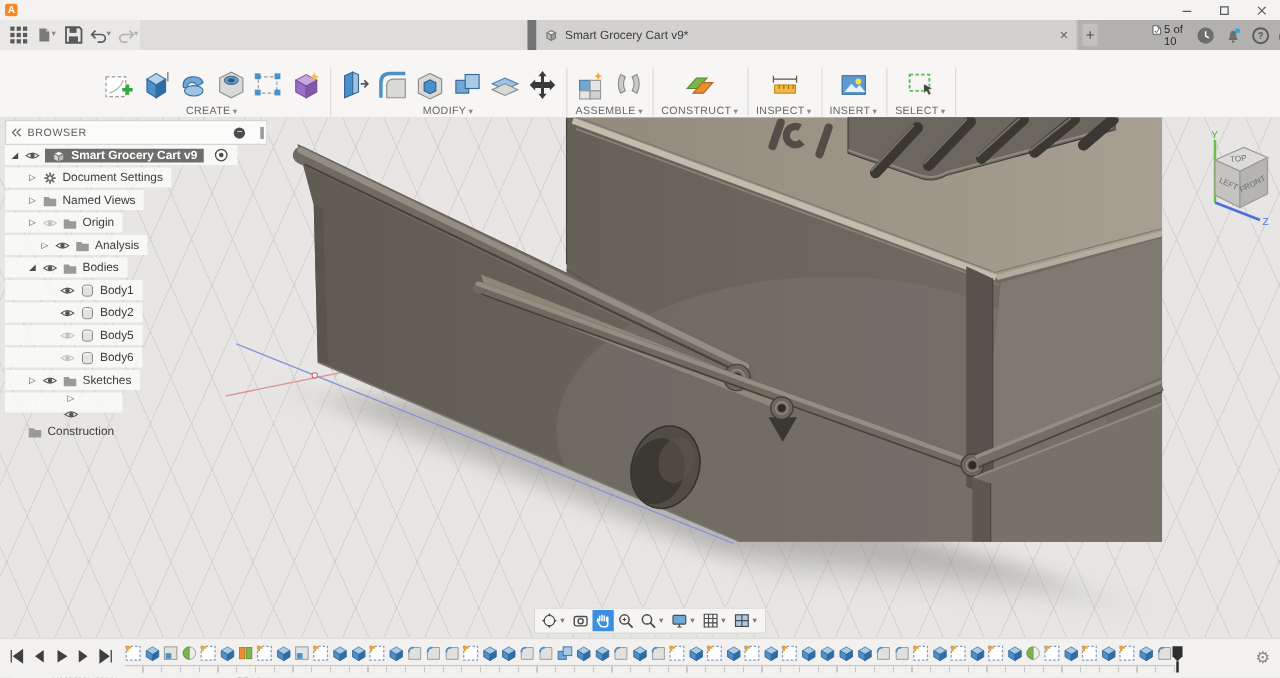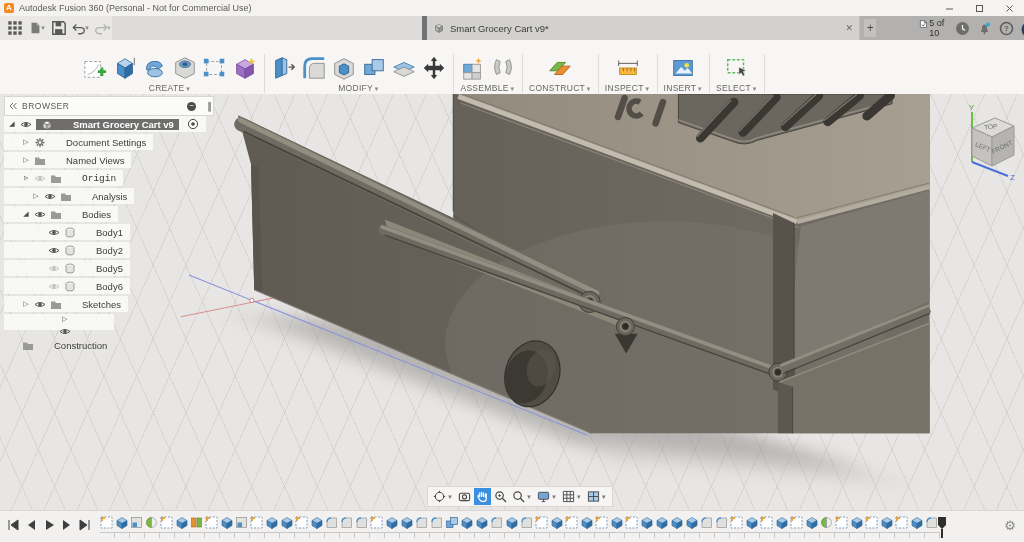--- a/index.html
+++ b/index.html
@@ -16,21 +16,21 @@
             color:#fff;font-size:8px;font-weight:bold;text-align:center;line-height:10px;}
   #win-controls{margin-left:auto;display:flex;}
   .winbtn{width:30px;height:15px;display:flex;align-items:center;justify-content:center;color:#5a5a5a;}
 
   
   #appbar{left:0;top:16px;width:1024px;height:24px;background:#e9e8e6;display:flex;align-items:center;}
   #appbar-left{display:flex;align-items:center;gap:4px;padding-left:6px;width:112px;}
   .abicon{width:18px;height:18px;display:flex;align-items:center;justify-content:center;}
   .caret{font-size:6px;color:#8a8a8a;margin-left:-2px;}
   #tabstrip{flex:1;height:24px;background:#dddcda;display:flex;align-items:stretch;}
-  #doctab{margin-left:310px;width:420px;background:#d2d1cf;border-left:5px solid #737373;border-right:1px solid #bdbcba;
+  #doctab{margin-left:310px;width:420px;background:#d2d1cf;border-left:7px solid #737373;border-right:1px solid #bdbcba;
           display:flex;align-items:center;font-size:9.5px;color:#3c3c3c;padding:0 6px;}
   #doctab .tlabel{margin-left:5px;}
   #doctab .tclose{margin-left:auto;color:#6a6a6a;font-size:9px;}
   #appbar-right{width:176px;height:24px;background:#b2b1af;display:flex;align-items:center;gap:7px;padding-left:4px;box-sizing:border-box;}
   #newtab{width:18px;height:18px;background:#c2c1bf;display:flex;align-items:center;justify-content:center;color:#4a4a4a;font-size:12px;}
   #session{display:flex;align-items:flex-start;font-size:9px;color:#2e2e2e;gap:1px;margin-left:36px;}
   .ricon{width:15px;height:15px;position:relative;}
 
   
   #ribbon{left:0;top:40px;width:1024px;height:54px;background:#f7f6f5;border-bottom:1px solid #cfcecd;}
@@ -56,21 +56,21 @@
   
   #browser{left:4px;top:2px;width:215px;font-size:9.5px;color:#3c3c3c;}
   #browser-header{width:210px;height:20px;background:rgba(252,252,251,.95);border:1px solid #d6d5d3;
                   display:flex;align-items:center;gap:5px;padding-left:4px;box-sizing:border-box;}
   #browser-header .hlabel{font-size:8.5px;color:#5a5a5a;letter-spacing:.5px;}
   .badge{margin-left:auto;margin-right:4px;width:9px;height:9px;border-radius:50%;background:#4c4c4c;color:#fff;
          font-size:8px;line-height:8px;text-align:center;}
   .grip{color:#9a9a9a;font-size:8px;margin-right:2px;}
   .brow{display:flex;align-items:center;gap:4px;height:14px;margin-bottom:2px;width:fit-content;
         background:rgba(250,250,249,.85);padding:1px 7px 1px 0;}
-  .pill{display:flex;align-items:center;gap:20px;}
+  .pill{display:flex;align-items:center;gap:4px;}
   .pill.sel{background:#6f6e6c;color:#fff;padding:0 5px;font-weight:bold;}
   .tri{width:8px;text-align:center;font-size:7px;color:#4a4a4a;flex:none;}
   .treeicon{width:12px;height:11px;flex:none;}
   .eye{width:12px;height:9px;flex:none;}
 
   
   #viewcube{left:950px;top:6px;width:72px;height:82px;}
 
   
   #comments{left:8px;top:393px;width:204px;height:16px;background:rgba(251,251,250,.95);border:1px solid #d6d5d3;
@@ -91,21 +91,20 @@
   #tl-ruler{left:100px;top:21px;width:840px;height:5px;border-top:1px solid #c9c8c6;
      background:repeating-linear-gradient(90deg,transparent 0 14px,#c9c8c6 14px 15px);}
   #tl-marker{left:936px;top:4px;}
   #tl-gear{right:8px;top:8px;font-size:13px;color:#8a8a88;line-height:13px;}
 </style>
 </head>
 <body>
 
 <div class="abs" id="titlebar">
   <div id="app-logo">A</div>
-  <span>Autodesk Fusion 360 (Personal - Not for Commercial Use)</span>
   <div id="win-controls">
     <div class="winbtn">
         <svg width="9" height="9" viewBox="0 0 9 9">
           <path d="M1 5h7" stroke="#5a5a5a"></path>
         </svg>
       </div>
     <div class="winbtn">
         <svg width="9" height="9" viewBox="0 0 9 9">
           <rect x="1.5" y="1.5" width="6" height="6" fill="none" stroke="#5a5a5a"></rect>
         </svg>
@@ -538,21 +537,21 @@
           <span class="tri">▷</span>
           <span class="pill">
             <span class="treeicon">
               <svg viewBox="0 0 12 11">
                 <path d="M1 2.5h4l1 1.5h5v6H1Z" fill="#9a9a98"></path>
               </svg>
             </span>
             <span>Named Views</span>
           </span>
         </div>
-        <div class="brow" style="padding-left: 18px; font-family: Liberation Mono, monospace;">
+        <div class="brow" style="padding-left: 18px;">
           <span class="tri">▷</span>
           <span class="eye">
             <svg viewBox="0 0 12 9">
               <path d="M1 4.5 Q6 .5 11 4.5 Q6 8.5 1 4.5Z" fill="none" stroke="#c2c2c0" stroke-width="1"></path>
               <circle cx="6" cy="4.5" r="1.8" fill="#c2c2c0"></circle>
             </svg>
           </span>
           <span class="pill">
             <span class="treeicon">
               <svg viewBox="0 0 12 11">

